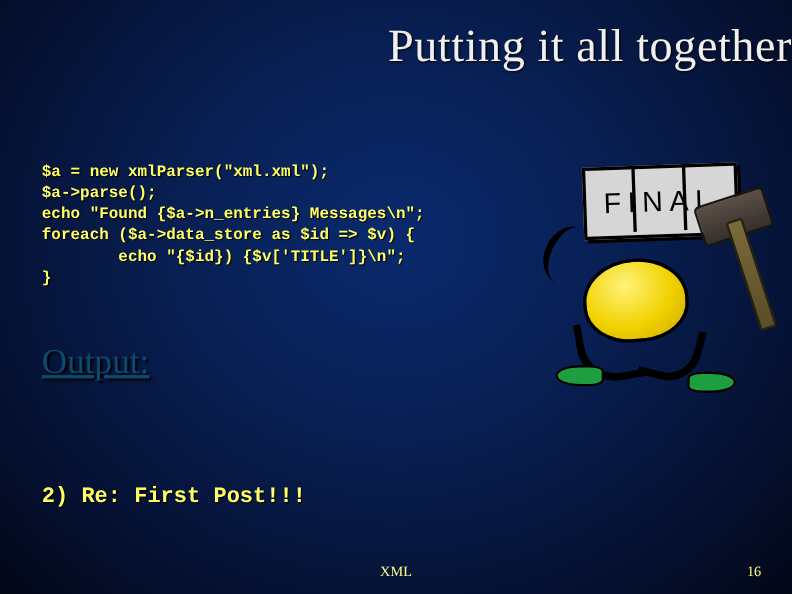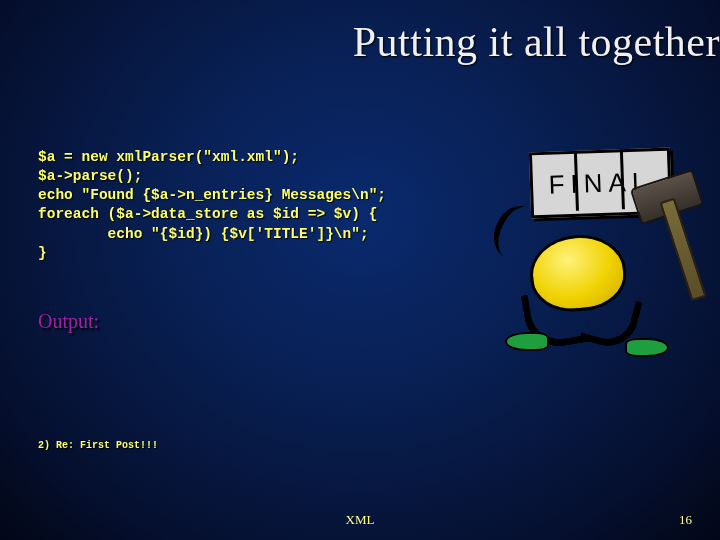--- a/index.html
+++ b/index.html
@@ -40,42 +40,43 @@
     font-weight: bold;
     line-height: 1.32;
     color: #ffff66;
     text-shadow: 1px 1px 1px #000;
     white-space: pre;
   }
   .output-head {
     position: absolute;
     top: 310px;
     left: 38px;
-    font-size: 20px;
-    color: #a21caf;
+    font-size: 32px;
+    color: #0c4a6e;
+    text-decoration: underline;
     text-shadow: 2px 2px 2px #000;
   }
   .outblock {
     position: absolute;
     top: 370px;
     left: 38px;
     font-family: "Courier New", monospace;
     font-size: 14.5px;
     font-weight: bold;
     line-height: 1.35;
     color: #ffff66;
     text-shadow: 1px 1px 1px #000;
     white-space: pre;
   }
   .outblock2 {
     position: absolute;
     top: 440px;
     left: 38px;
     font-family: "Courier New", monospace;
-    font-size: 10px;
+    font-size: 20px;
     font-weight: bold;
     color: #ffff66;
     text-shadow: 1px 1px 1px #000;
   }
   .footer-label {
     position: absolute;
     bottom: 12px;
     left: 0;
     width: 100%;
     text-align: center;

